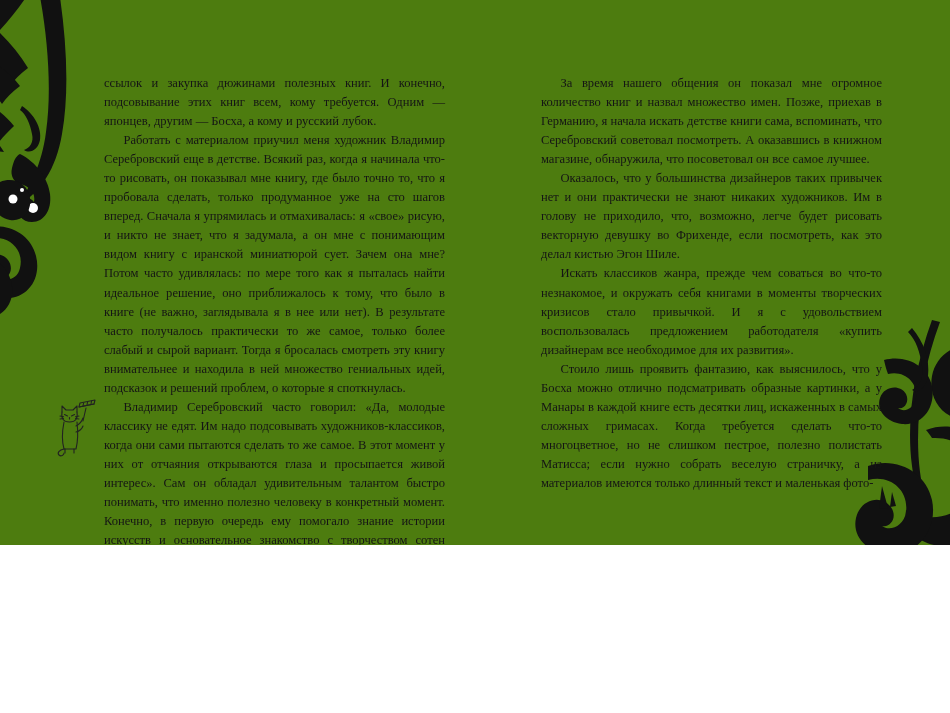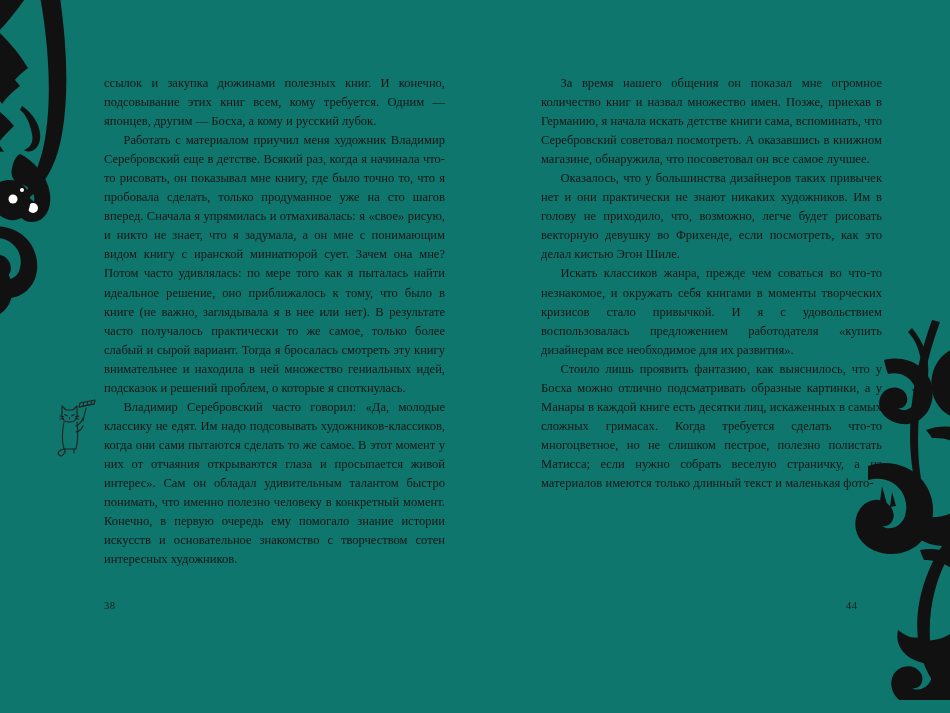--- a/index.html
+++ b/index.html
@@ -3,22 +3,22 @@
 <meta charset="utf-8">
 <style>
   html, body {
     margin: 0;
     padding: 0;
     background: #ffffff;
   }
   #page {
     position: relative;
     width: 950px;
-    height: 713px;
-    background: #0f766e;
+    height: 545px;
+    background: #4d7c0f;
     overflow: hidden;
     font-family: "Liberation Serif", "DejaVu Serif", serif;
     color: #1a1a1a;
   }
 
   
   .ornament {
     position: absolute;
     pointer-events: none;
   }

